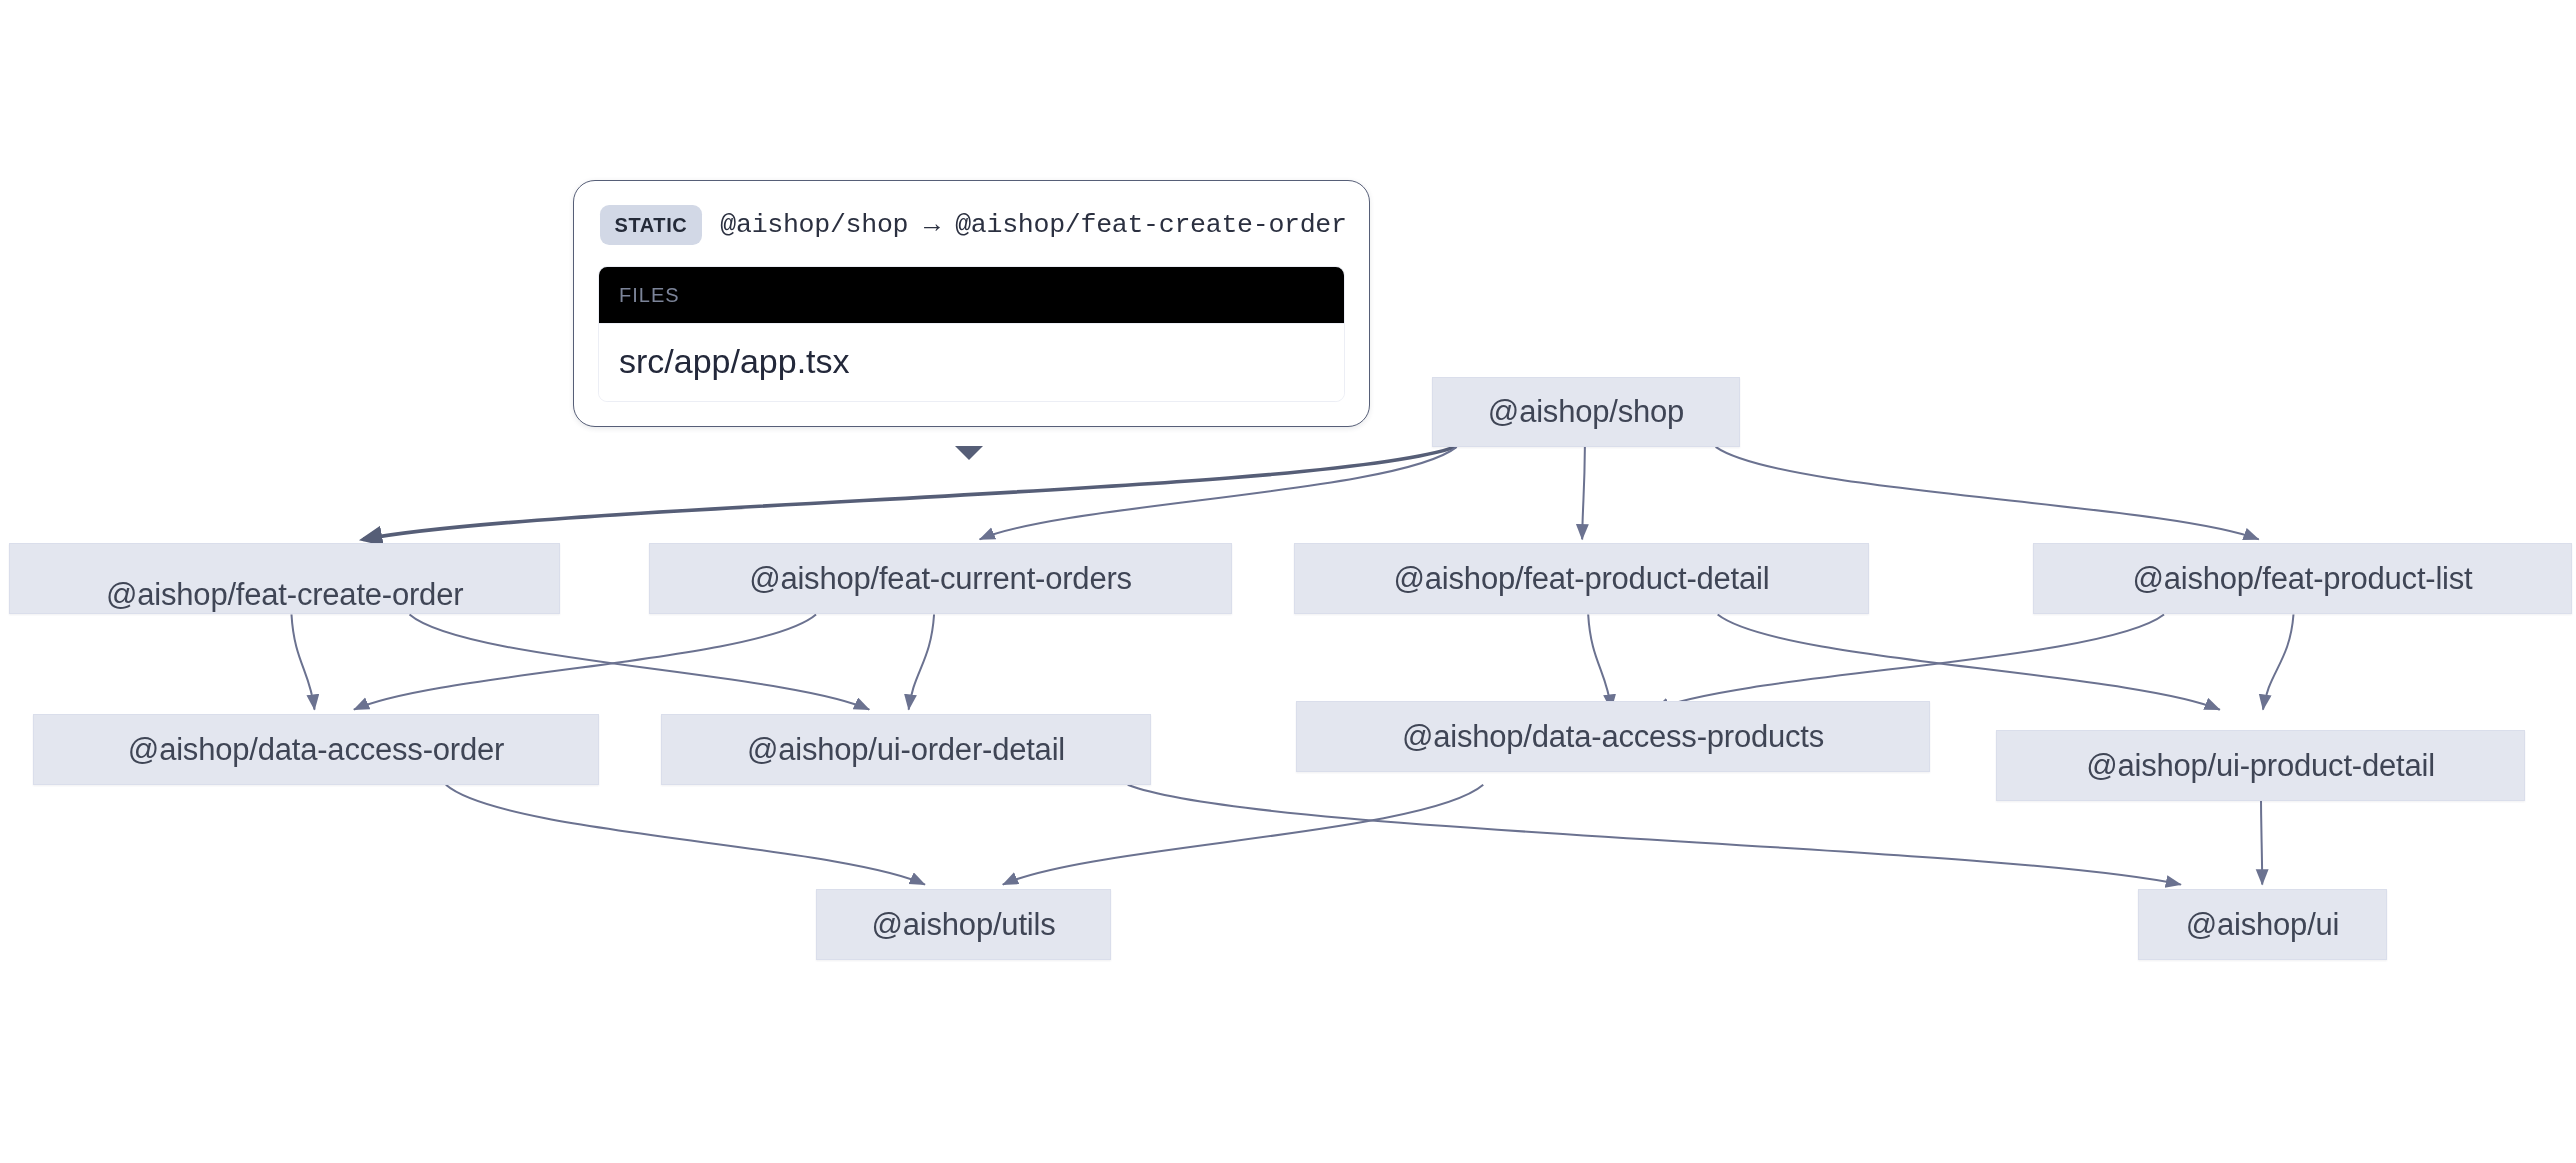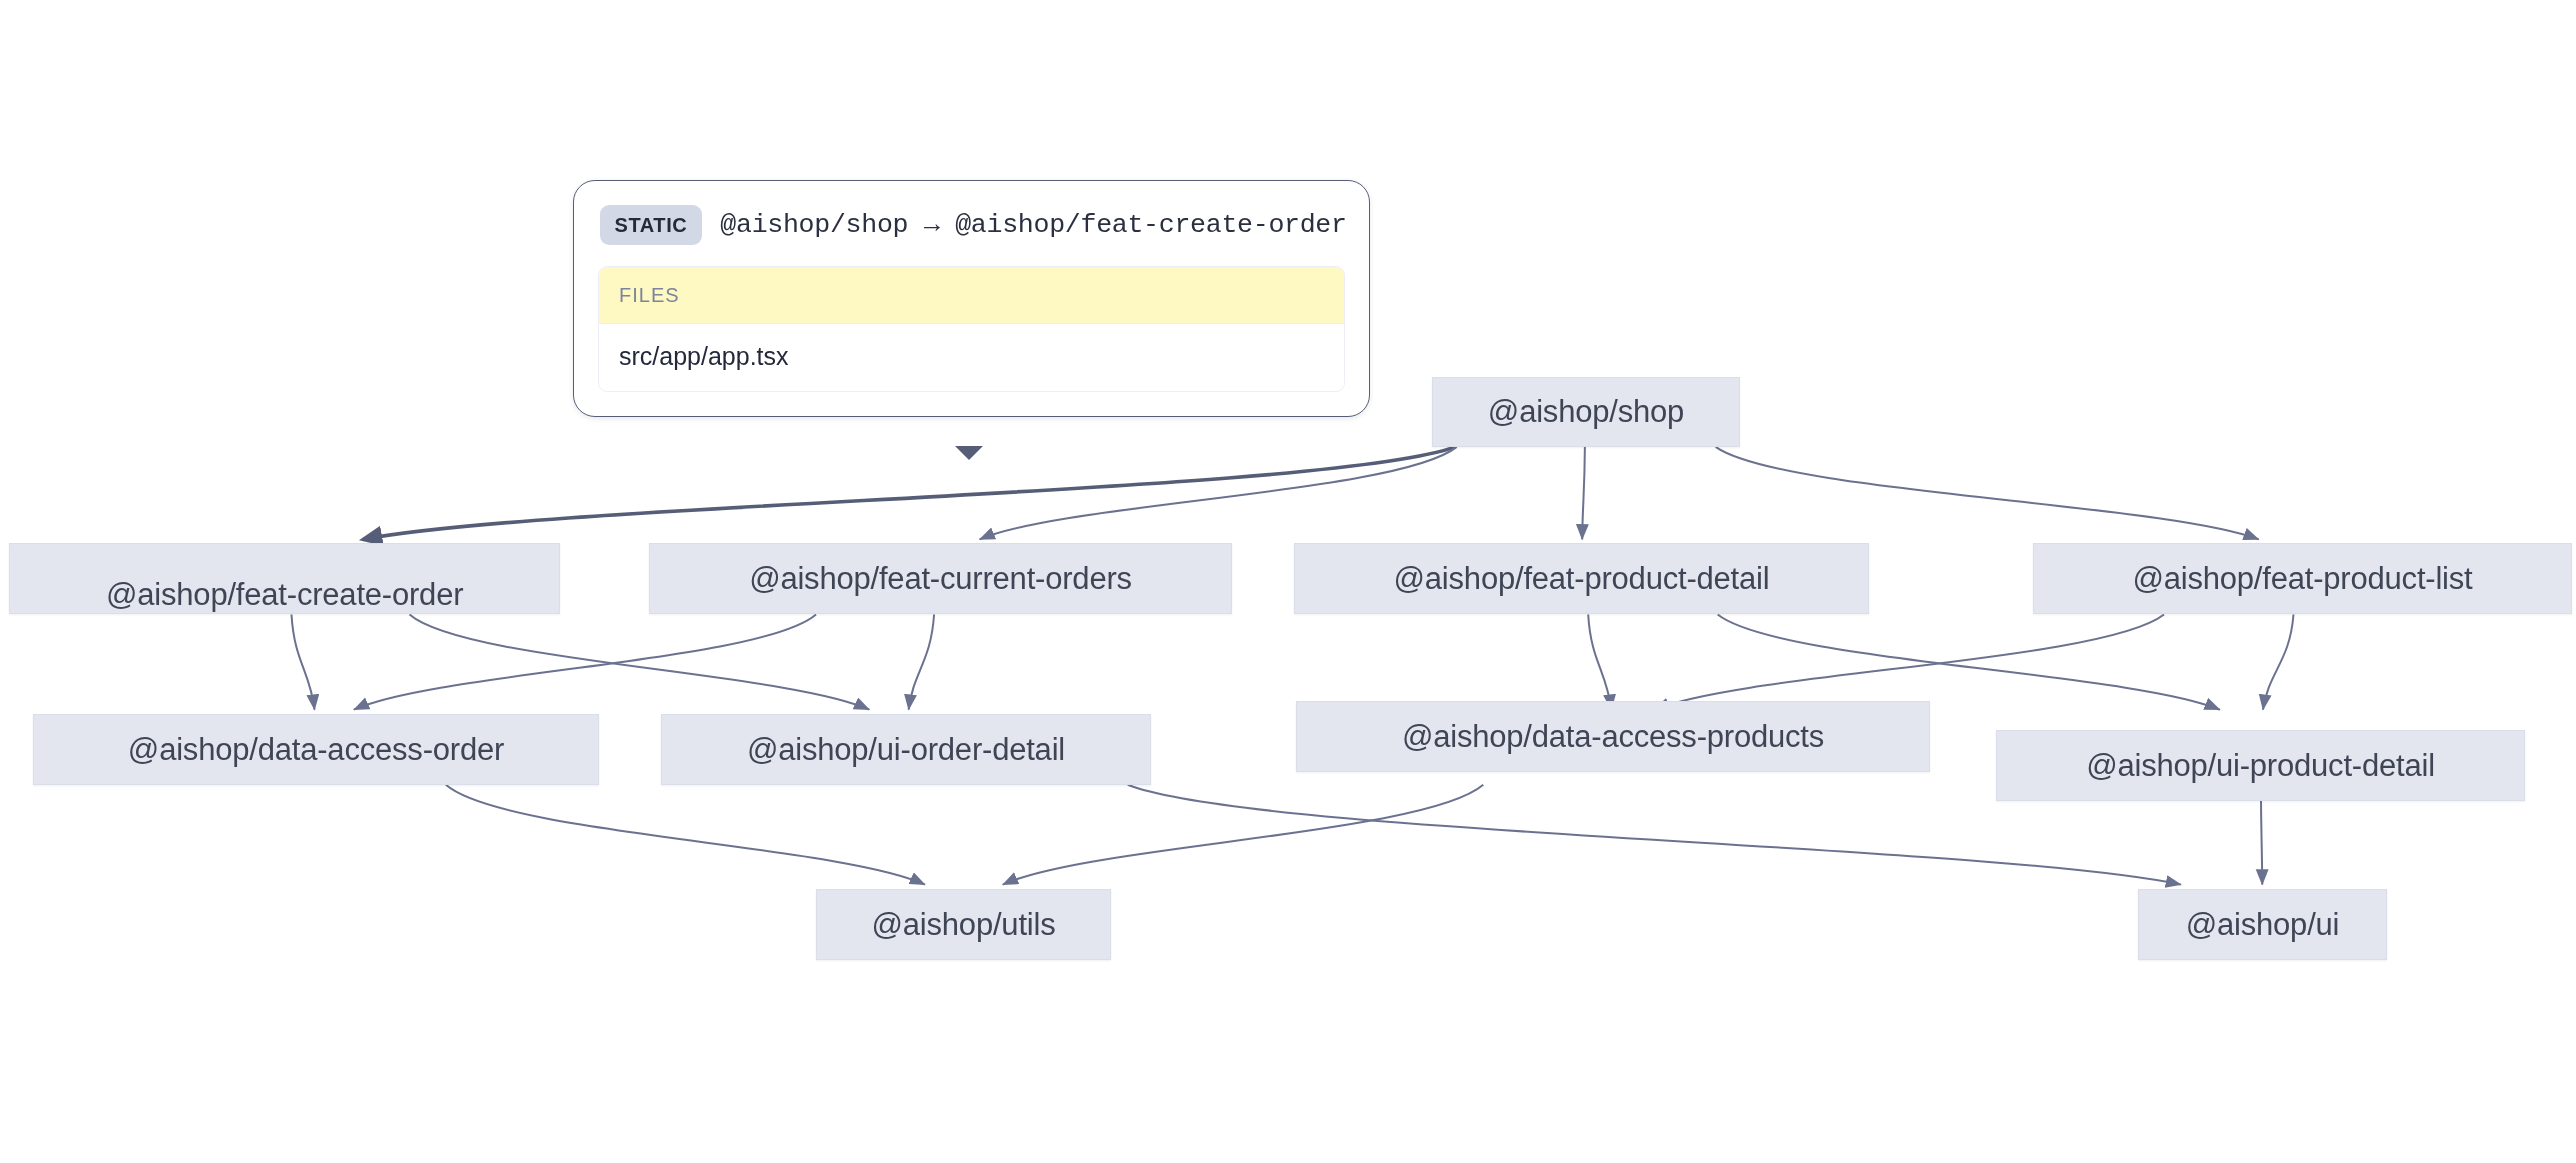--- a/index.html
+++ b/index.html
@@ -91,32 +91,32 @@
     white-space: nowrap;
   }
   .tt-section {
     margin-top: 20px;
     border: 0.9px solid #eceef5;
     border-radius: 9.2px;
     overflow: hidden;
     background: #ffffff;
   }
   .tt-section-head {
-    background: #fef9c3;
+    background: #000000;
     border-bottom: 0.9px solid #edeff6;
     color: #7c8499;
     font-size: 20px;
     letter-spacing: 1px;
     padding: 16.5px 20px 15.6px 20px;
     font-family: "Liberation Sans", sans-serif;
   }
   .tt-file-row {
     background: #ffffff;
     color: #23283a;
-    font-size: 25px;
+    font-size: 34px;
     padding: 18.3px 20px 20px 20px;
     font-family: "Liberation Sans", sans-serif;
   }
 </style>
 </head>
 <body>
 
 <div id="canvas">
 
   <svg id="edge-layer" viewBox="0 0 2812 1270" xmlns="http://www.w3.org/2000/svg">

